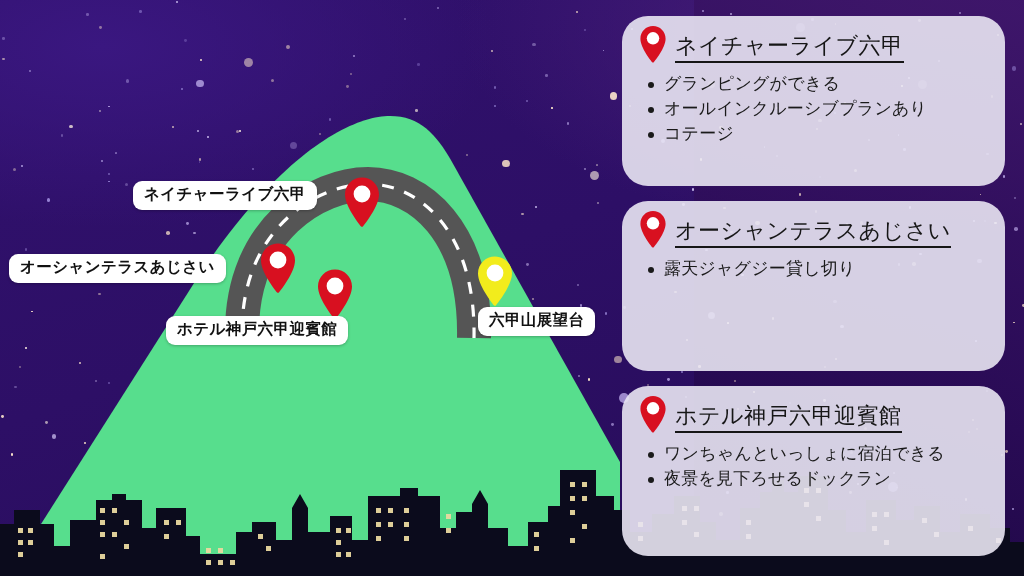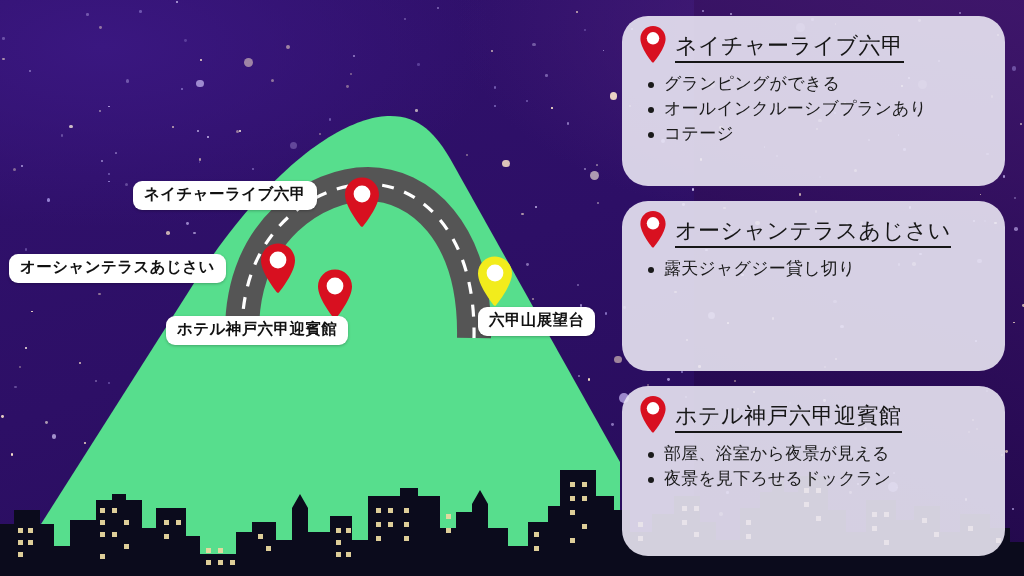--- a/index.html
+++ b/index.html
@@ -581,19 +581,19 @@
       </div>
       <div class="card" style="top: 386px; height: 170px;">
         <div class="card-head">
           <span class="pin-sm"><svg viewBox="0 0 40 54" width="100%" height="100%">
               <path d="M20 1.5C10.6 1.5 3 9 3 18.4c0 12 14.2 29.6 16.1 32 .45.6 1.35.6 1.8 0C22.8 48 37 30.4 37 18.4 37 9 29.4 1.5 20 1.5Z" fill="#d81020"></path>
               <circle cx="20" cy="18" r="8.4" fill="#ffffff"></circle>
             </svg></span>
           <div class="card-title">ホテル神戸六甲迎賓館</div>
         </div>
         <ul>
-          <li>部屋、浴室から夜景が見える</li>
+          <li>ワンちゃんといっしょに宿泊できる</li>
           <li>夜景を見下ろせるドックラン</li>
         </ul>
       </div>
     </div>
 
 </div>
 
 </body></html>

